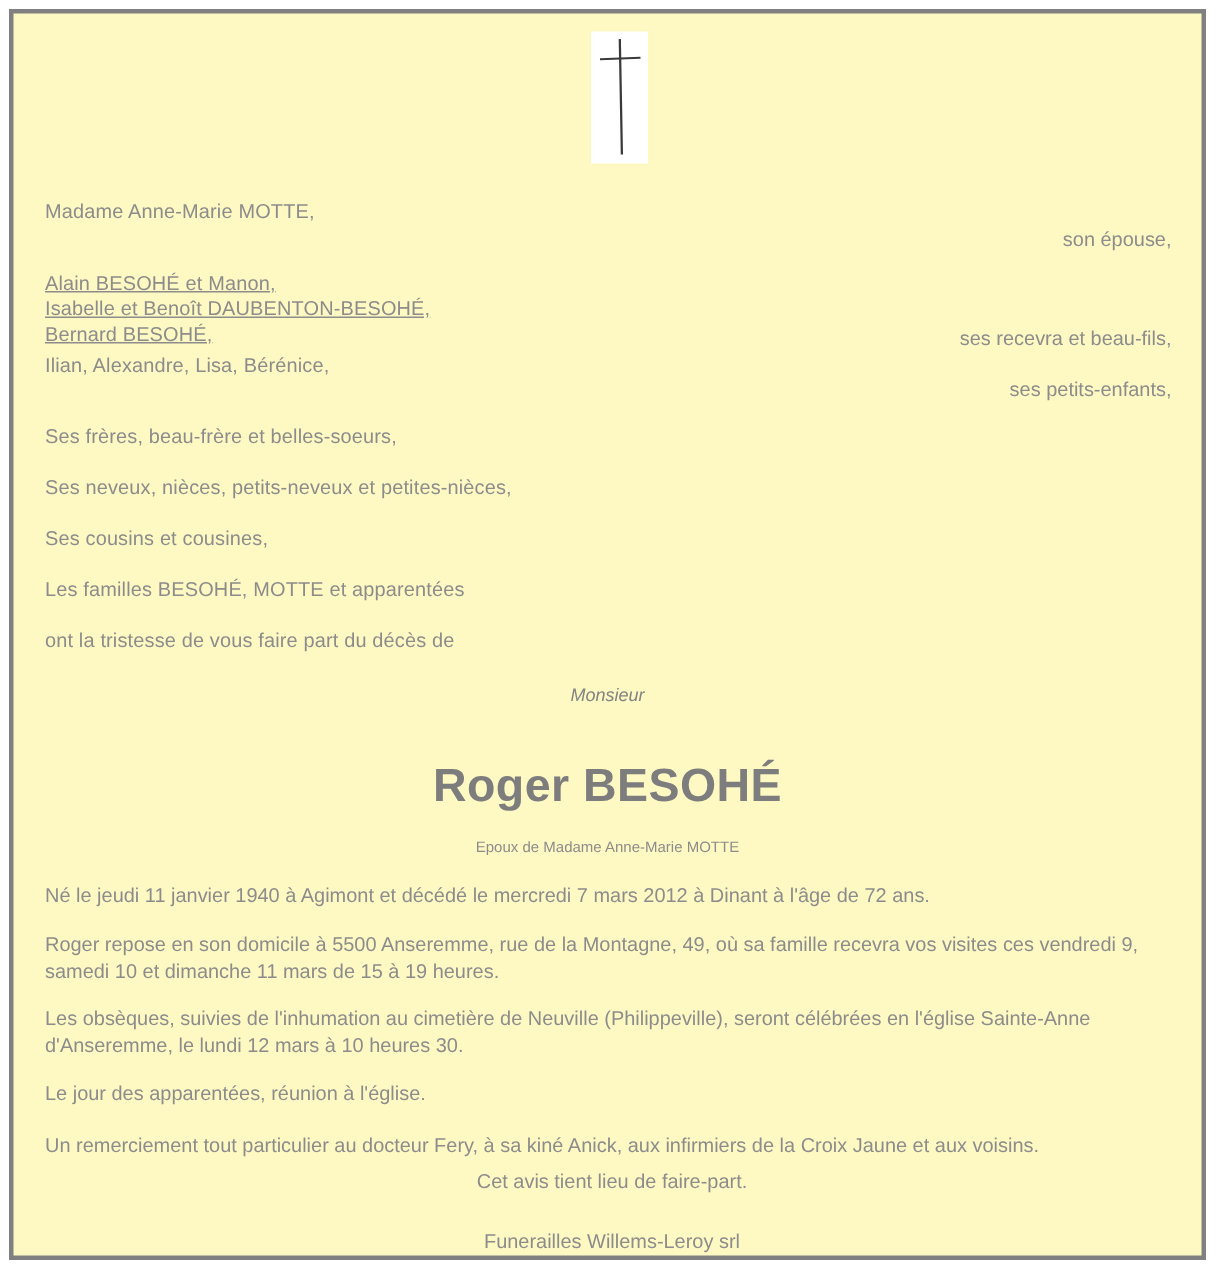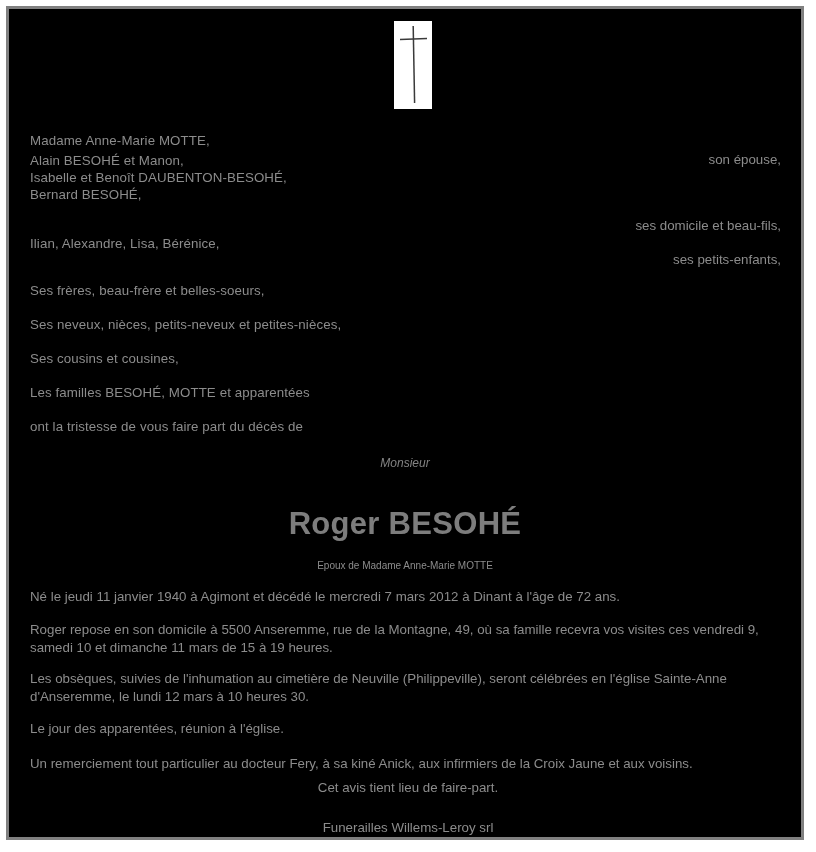--- a/index.html
+++ b/index.html
@@ -16,21 +16,21 @@
   }
 
   #notice-card {
     position: absolute;
     left: 6px;
     top: 6px;
     width: 798px;
     height: 834px;
     box-sizing: border-box;
     border: 3px solid #808080;
-    background: #000000;
+    background: #fef9c3;
   }
 
   .card-inner {
     position: relative;
     width: 100%;
     height: 100%;
     box-sizing: border-box;
   }
 
   
@@ -107,39 +107,39 @@
 
     <div id="cross-emblem">
       <svg width="38" height="88" viewBox="0 0 38 88" xmlns="http://www.w3.org/2000/svg">
         <line x1="19.2" y1="5" x2="20.6" y2="82" stroke="#3a3a3a" stroke-width="1.5"></line>
         <line x1="6" y1="18.5" x2="33" y2="17.5" stroke="#3a3a3a" stroke-width="1.5"></line>
       </svg>
     </div>
 
     <div class="tx left" style="top:123px;">Madame Anne-Marie MOTTE,</div>
 
-    <div class="tx left" style="top:143px;">Alain BESOHÉ et Manon,
+    <div class="tx left" style="top:171px;text-decoration:underline;">Alain BESOHÉ et Manon,
 Isabelle et Benoît DAUBENTON-BESOHÉ,
 Bernard BESOHÉ,</div>
 
     <div class="tx left" style="top:226px;">Ilian, Alexandre, Lisa, Bérénice,</div>
 
     <div class="tx left" style="top:273px;">Ses frères, beau-frère et belles-soeurs,</div>
 
     <div class="tx left" style="top:307px;">Ses neveux, nièces, petits-neveux et petites-nièces,</div>
 
     <div class="tx left" style="top:341px;">Ses cousins et cousines,</div>
 
     <div class="tx left" style="top:375px;">Les familles BESOHÉ, MOTTE et apparentées</div>
 
     <div class="tx left" style="top:409px;">ont la tristesse de vous faire part du décès de</div>
 
     <div class="rel-label" style="top:142px;">son épouse,</div>
 
-    <div class="rel-label" style="top:208px;">ses domicile et beau-fils,</div>
+    <div class="rel-label" style="top:208px;">ses recevra et beau-fils,</div>
 
     <div class="rel-label" style="top:242px;">ses petits-enfants,</div>
 
     <div class="centred" id="monsieur-label">Monsieur</div>
 
     <div class="centred" id="deceased-name">Roger BESOHÉ</div>
 
     <div class="centred" id="spouse-line">Epoux de Madame Anne-Marie MOTTE</div>
 
     <div class="para" style="top:579px;">Né le jeudi 11 janvier 1940 à Agimont et décédé le mercredi 7 mars 2012 à Dinant à l'âge de 72 ans.</div>

